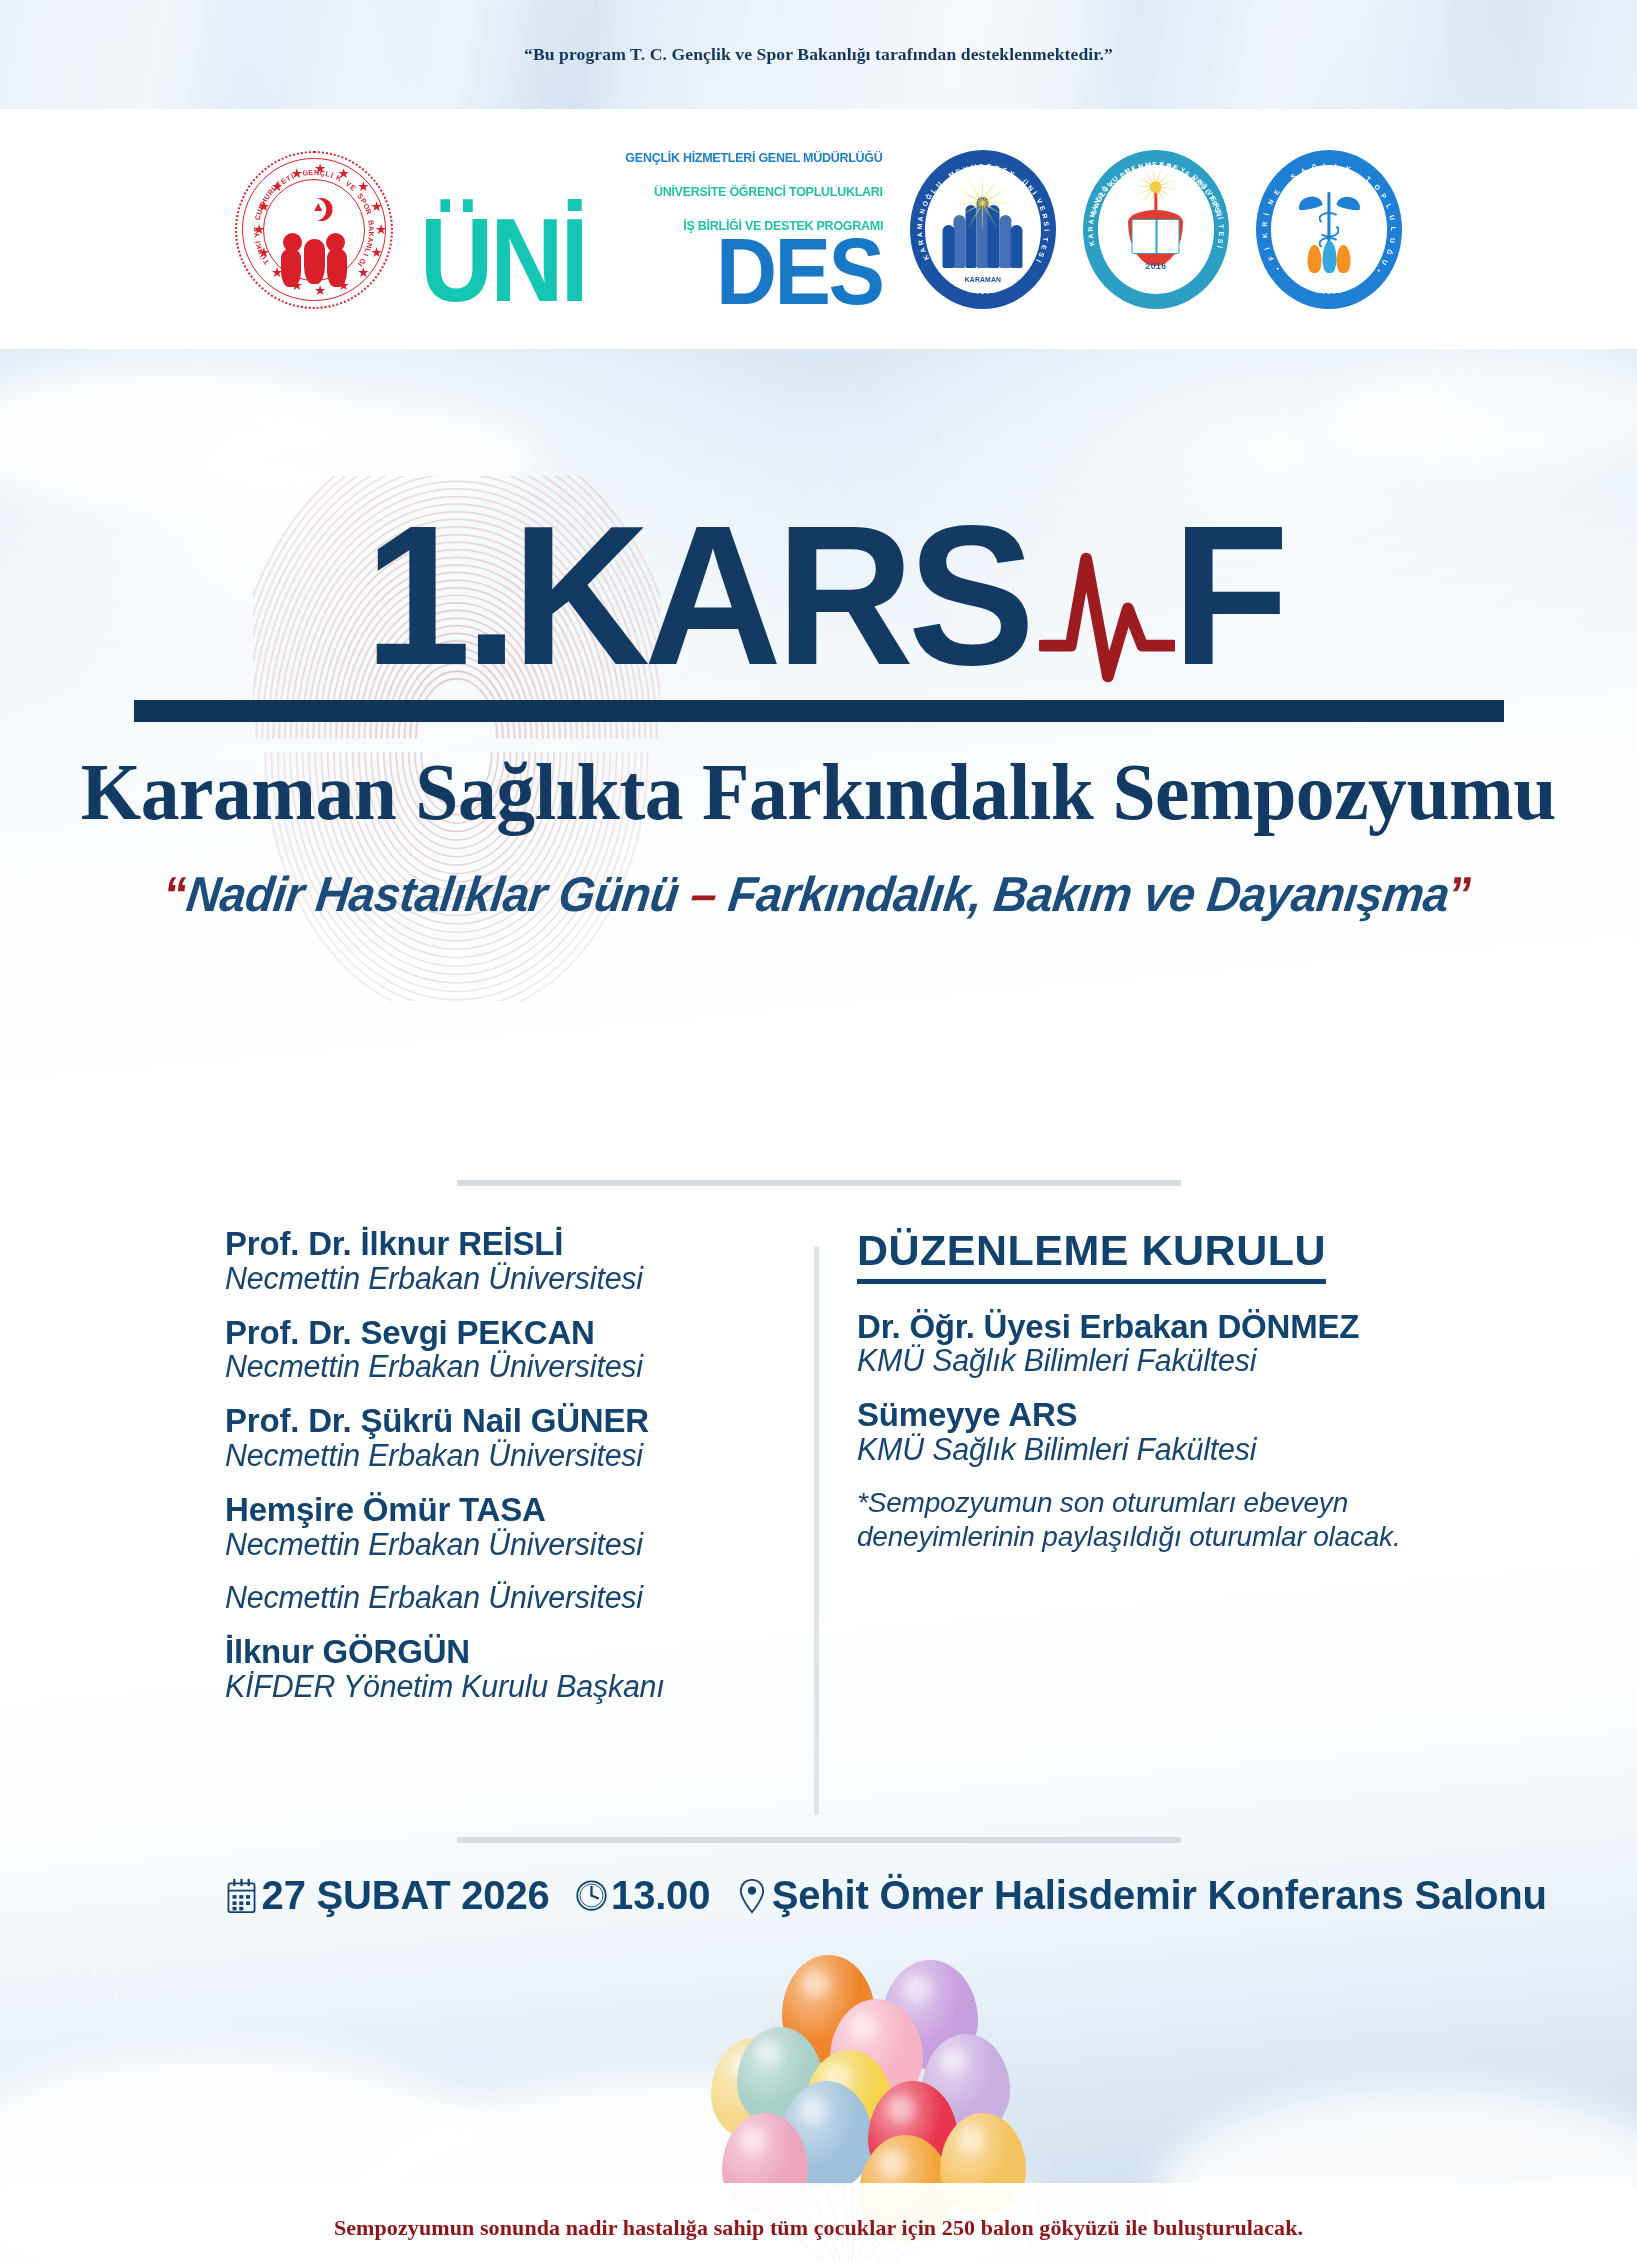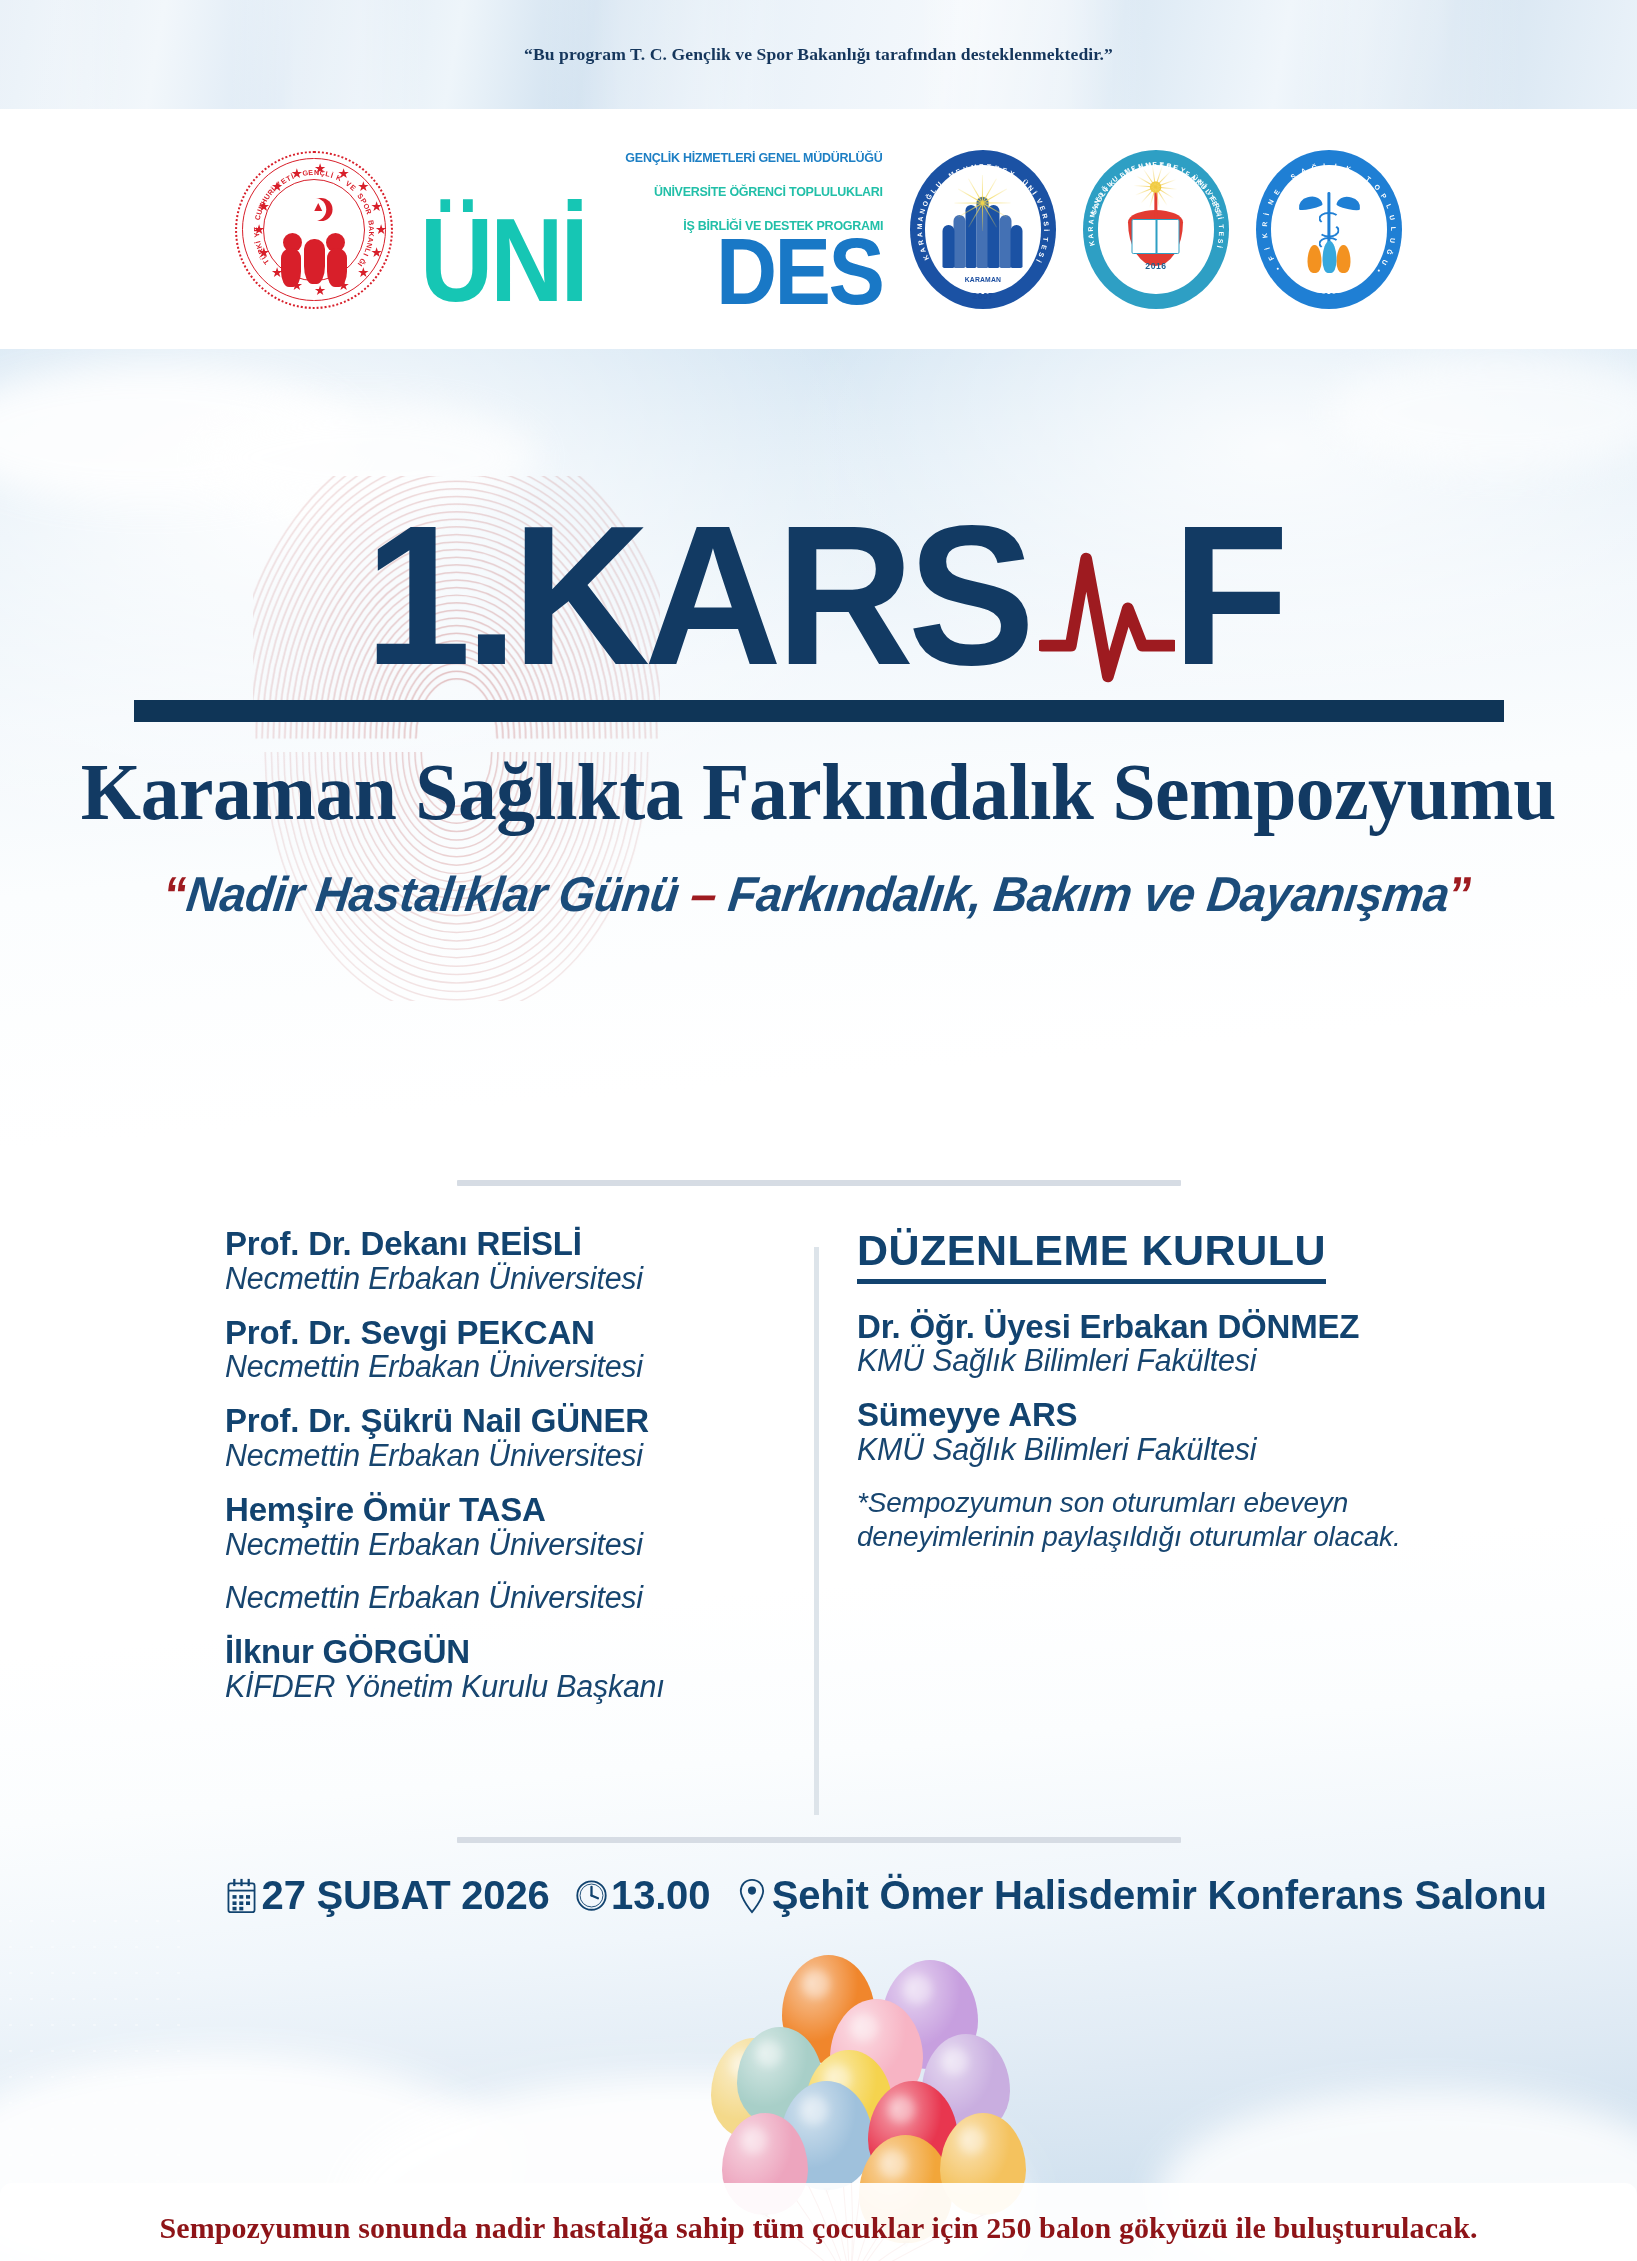--- a/index.html
+++ b/index.html
@@ -394,21 +394,21 @@
 
   
   .footer-band{
     position:absolute;left:0;bottom:43px;width:1637px;height:89px;
     background:rgba(255,255,255,.93);
     display:flex;align-items:center;justify-content:center;
     border-radius:11.8px;
   }
   .footer-text{
     font-family:"Liberation Serif", serif;
-    font-size:30px;font-weight:700;color:#8e1418;
+    font-size:22px;font-weight:700;color:#8e1418;
     letter-spacing:0.1px;white-space:nowrap;
   }
 </style>
 </head>
 <body>
 
 <div class="support-banner">
   <div class="support-text">“Bu program T. C. Gençlik ve Spor Bakanlığı tarafından desteklenmektedir.”</div>
 </div>
 
@@ -804,21 +804,21 @@
   </div>
 
   <div class="rule rule-top"></div>
   <div class="vdivider"></div>
   <div class="rule rule-bottom"></div>
 
   <div class="cols">
     <div class="col col-left">
       <div id="speakers-list">
           <div class="person">
-            <div class="p-name">Prof. Dr. Dekanı REİSLİ</div>
+            <div class="p-name">Prof. Dr. İlknur REİSLİ</div>
             <div class="p-aff">Necmettin Erbakan Üniversitesi</div>
           </div>
           <div class="person">
             <div class="p-name">Prof. Dr. Sevgi PEKCAN</div>
             <div class="p-aff">Necmettin Erbakan Üniversitesi</div>
           </div>
           <div class="person">
             <div class="p-name">Prof. Dr. Şükrü Nail GÜNER</div>
             <div class="p-aff">Necmettin Erbakan Üniversitesi</div>
           </div>

